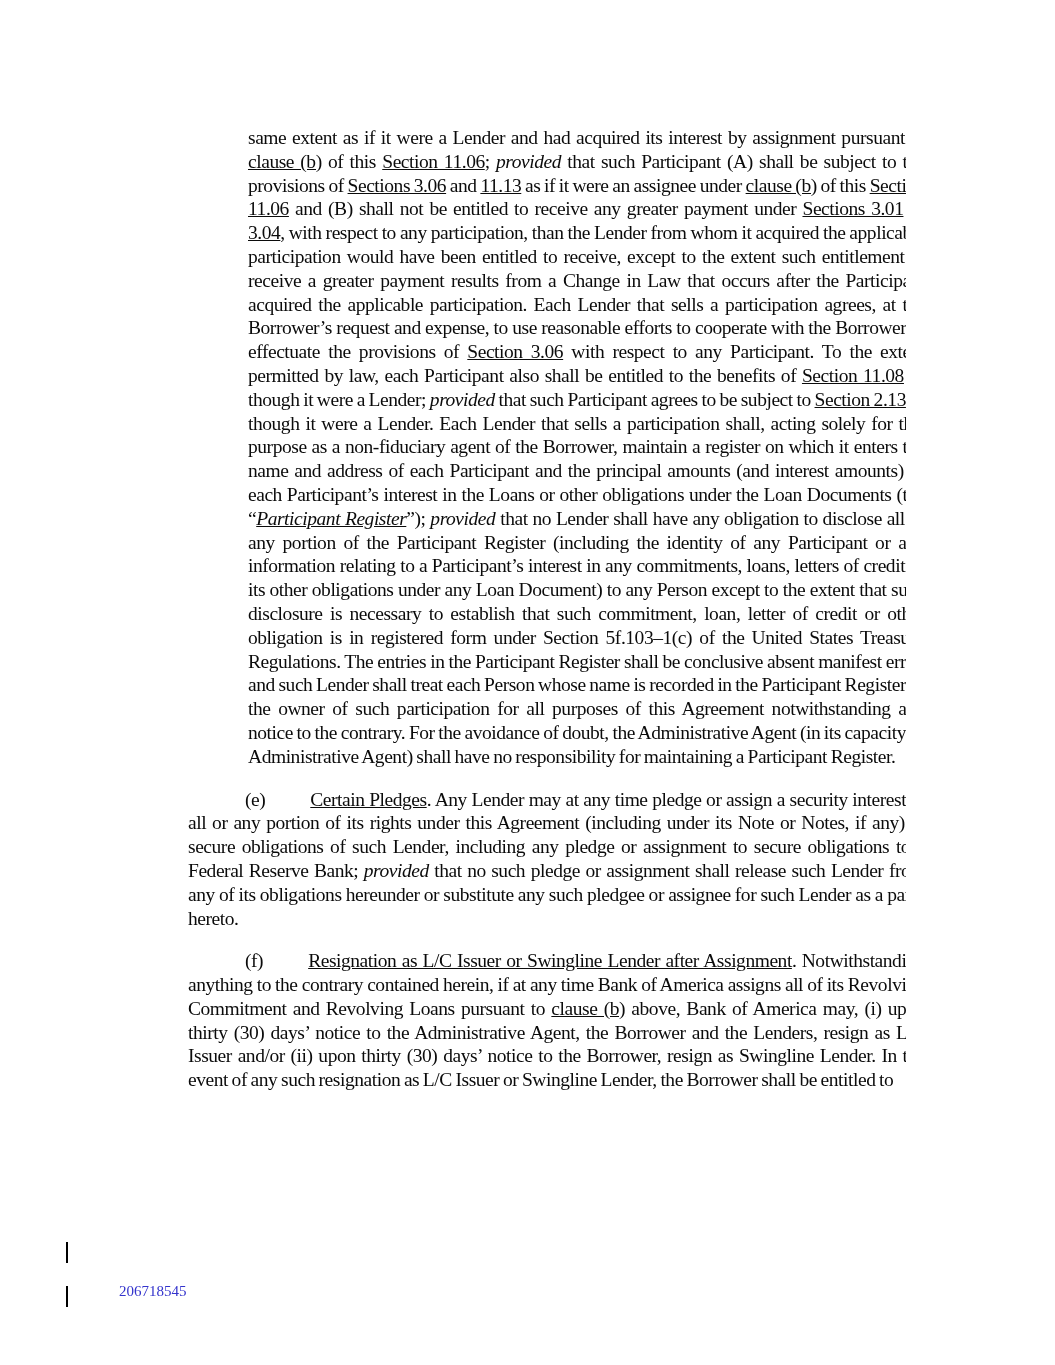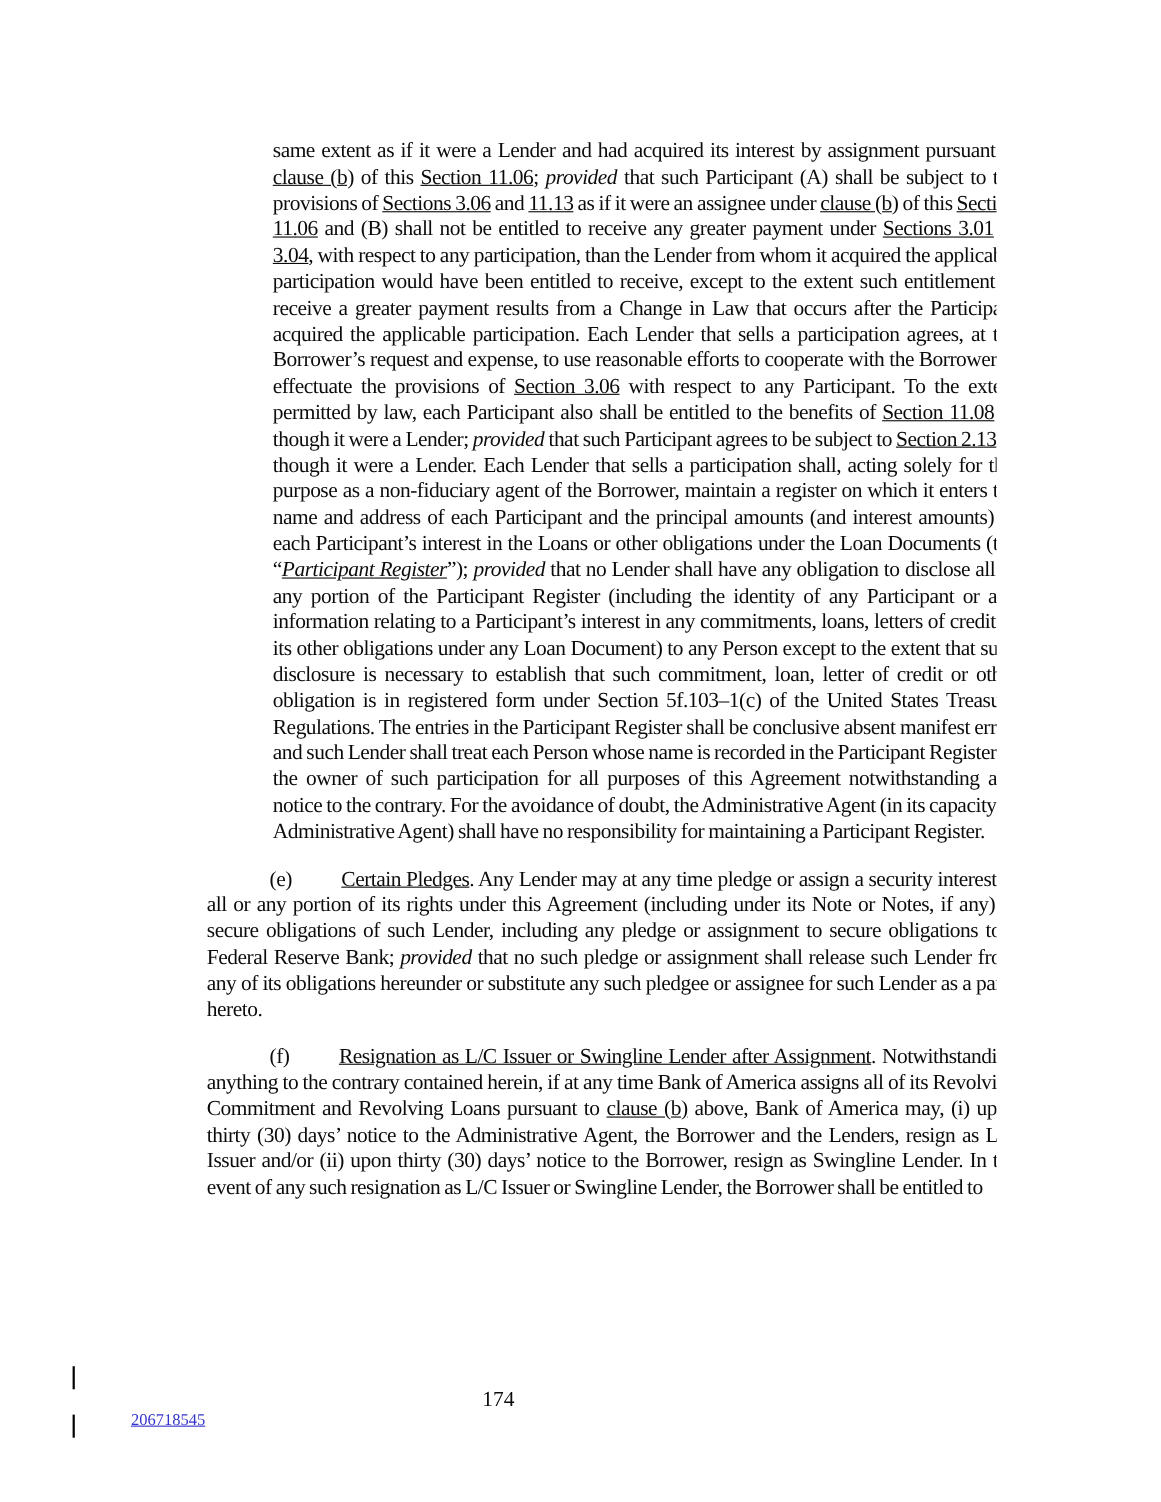--- a/index.html
+++ b/index.html
@@ -39,21 +39,20 @@
     text-align: center;
     font-size: 19.5px;
     color: #0b0b0b;
   }
   .doc-id-link {
     position: absolute;
     top: 1283px;
     left: 119px;
     font-size: 15px;
     color: #3333cc;
-    text-decoration: underline;
     cursor: pointer;
   }
   .change-bar {
     position: absolute;
     left: 66px;
     width: 2px;
     background: #000000;
   }
   .change-bar.bar-1 { top: 1242px; height: 21px; }
   .change-bar.bar-2 { top: 1286px; height: 21px; }
@@ -67,17 +66,16 @@
     <p class="block-indent"><span>same extent as if it were a Lender and had acquired its interest by assignment pursuant to </span><span class="seg-u">clause (b)</span><span> of this </span><span class="seg-u">Section 11.06</span><span>; </span><span class="seg-i">provided</span><span> that such Participant (A) shall be subject to the provisions of </span><span class="seg-u">Sections 3.06</span><span> and </span><span class="seg-u">11.13</span><span> as if it were an assignee under </span><span class="seg-u">clause (b)</span><span> of this </span><span class="seg-u">Section 11.06</span><span> and (B) shall not be entitled to receive any greater payment under </span><span class="seg-u">Sections 3.01</span><span> or </span><span class="seg-u">3.04</span><span>, with respect to any participation, than the Lender from whom it acquired the applicable participation would have been entitled to receive, except to the extent such entitlement to receive a greater payment results from a Change in Law that occurs after the Participant acquired the applicable participation. Each Lender that sells a participation agrees, at the Borrower’s request and expense, to use reasonable efforts to cooperate with the Borrower to effectuate the provisions of </span><span class="seg-u">Section 3.06</span><span> with respect to any Participant. To the extent permitted by law, each Participant also shall be entitled to the benefits of </span><span class="seg-u">Section 11.08</span><span> as though it were a Lender; </span><span class="seg-i">provided</span><span> that such Participant agrees to be subject to </span><span class="seg-u">Section 2.13</span><span> as though it were a Lender. Each Lender that sells a participation shall, acting solely for this purpose as a non-fiduciary agent of the Borrower, maintain a register on which it enters the name and address of each Participant and the principal amounts (and interest amounts) of each Participant’s interest in the Loans or other obligations under the Loan Documents (the “</span><span class="seg-i seg-u">Participant Register</span><span>”); </span><span class="seg-i">provided</span><span> that no Lender shall have any obligation to disclose all or any portion of the Participant Register (including the identity of any Participant or any information relating to a Participant’s interest in any commitments, loans, letters of credit or its other obligations under any Loan Document) to any Person except to the extent that such disclosure is necessary to establish that such commitment, loan, letter of credit or other obligation is in registered form under Section 5f.103–1(c) of the United States Treasury Regulations. The entries in the Participant Register shall be conclusive absent manifest error, and such Lender shall treat each Person whose name is recorded in the Participant Register as the owner of such participation for all purposes of this Agreement notwithstanding any notice to the contrary. For the avoidance of doubt, the Administrative Agent (in its capacity as Administrative Agent) shall have no responsibility for maintaining a Participant Register.</span></p>
 
     <p class="lettered"><span>(e)</span><span class="tab"></span><span class="seg-u">Certain Pledges</span><span>. Any Lender may at any time pledge or assign a security interest in all or any portion of its rights under this Agreement (including under its Note or Notes, if any) to secure obligations of such Lender, including any pledge or assignment to secure obligations to a Federal Reserve Bank; </span><span class="seg-i">provided</span><span> that no such pledge or assignment shall release such Lender from any of its obligations hereunder or substitute any such pledgee or assignee for such Lender as a party hereto.</span></p>
 
     <p class="lettered"><span>(f)</span><span class="tab"></span><span class="seg-u">Resignation as L/C Issuer or Swingline Lender after Assignment</span><span>. Notwithstanding anything to the contrary contained herein, if at any time Bank of America assigns all of its Revolving Commitment and Revolving Loans pursuant to </span><span class="seg-u">clause (b)</span><span> above, Bank of America may, (i) upon thirty (30) days’ notice to the Administrative Agent, the Borrower and the Lenders, resign as L/C Issuer and/or (ii) upon thirty (30) days’ notice to the Borrower, resign as Swingline Lender. In the event of any such resignation as L/C Issuer or Swingline Lender, the Borrower shall be entitled to</span></p>
   </div>
 
   <div class="change-bar bar-1"></div>
   <div class="change-bar bar-2"></div>
 
-  <div class="footer-page-number">174</div>
 
   <a class="doc-id-link">206718545</a>
 
 </div>
 
 </body></html>

